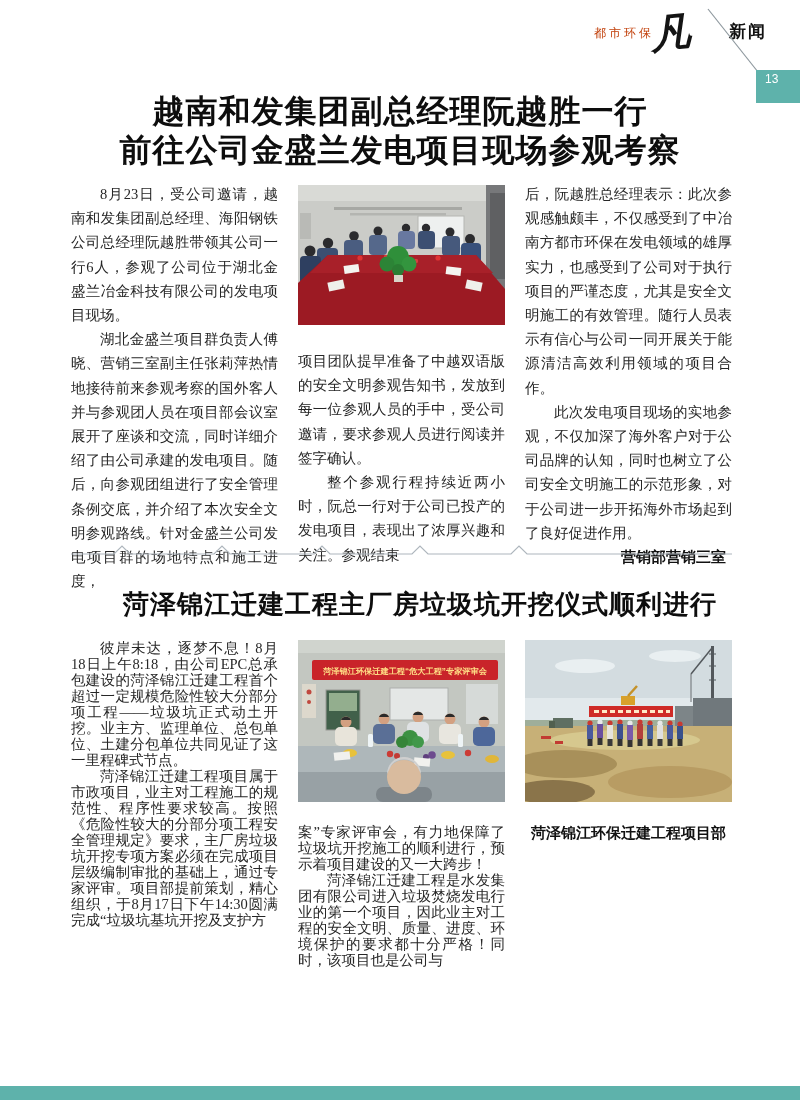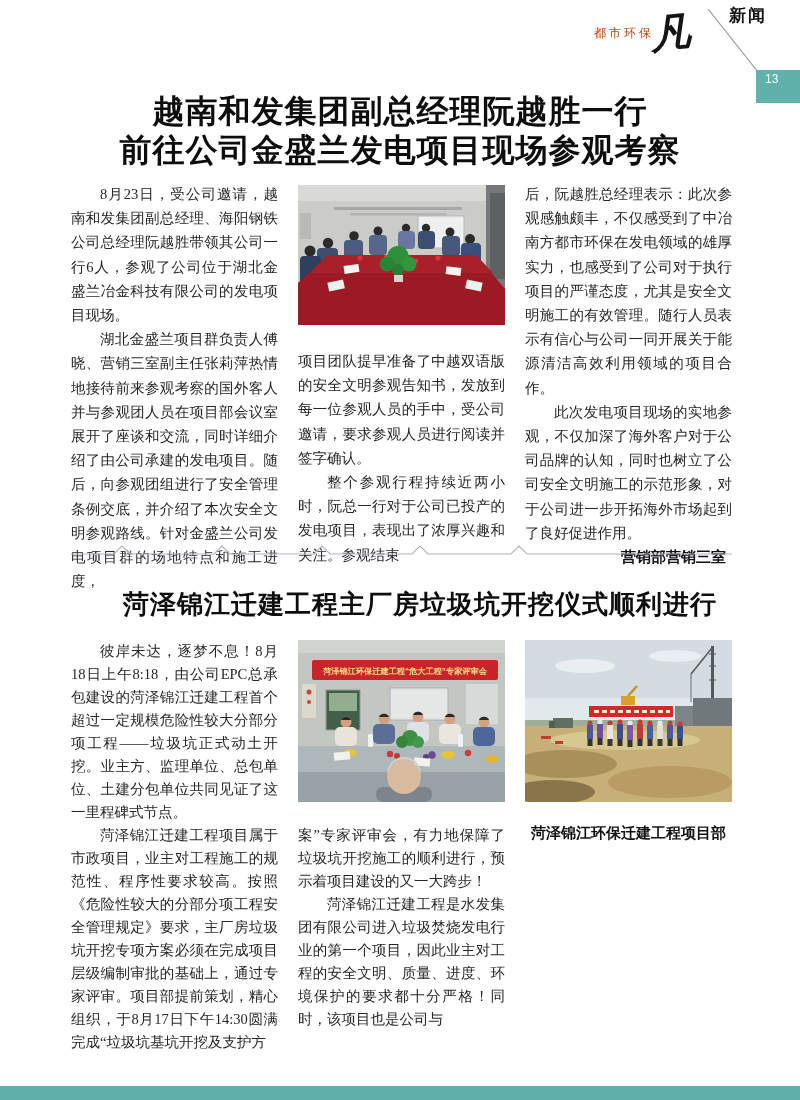--- a/index.html
+++ b/index.html
@@ -3,39 +3,39 @@
 <meta charset="utf-8">
 <style>
   html,body{margin:0;padding:0;background:#e9e9e9;}
   .page{position:relative;width:800px;height:1100px;background:#ffffff;margin:0 auto;overflow:hidden;
         font-family:"Liberation Serif",serif;color:#232323;}
   
   .masthead{position:absolute;left:594px;top:25px;font-family:"Liberation Sans",sans-serif;
             font-size:12px;color:#c2410c;letter-spacing:3px;}
   .logo-glyph{position:absolute;left:650px;top:6px;font-size:40px;font-weight:bold;color:#141414;
               font-family:"Liberation Serif",serif;transform:rotate(-6deg);font-style:italic;}
-  .section-label{position:absolute;left:729px;top:4px;font-family:"Liberation Sans",sans-serif;
+  .section-label{position:absolute;left:729px;top:20px;font-family:"Liberation Sans",sans-serif;
                  font-weight:bold;font-size:17px;color:#111;letter-spacing:2px;}
   .header-line{position:absolute;left:700px;top:6px;}
   .pagenum-box{position:absolute;left:756px;top:70px;width:44px;height:33px;background:#5eb2ab;
                color:#ffffff;font-family:"Liberation Sans",sans-serif;font-size:12px;line-height:19px;
                padding-left:9px;box-sizing:border-box;}
   
   .a-title{position:absolute;left:0;width:800px;text-align:center;color:#0d0d0d;
            font-family:"Liberation Sans",sans-serif;font-weight:900;letter-spacing:1px;}
   #a1-title{top:92px;font-size:32px;line-height:39px;}
   #a2-title{top:588px;font-size:26px;line-height:32px;margin-left:20px;}
   
   .cols{position:absolute;left:71px;width:661px;display:flex;justify-content:space-between;}
   #a1-cols{top:182px;}
   #a2-cols{top:640px;}
   .col{width:207px;}
   .col p{margin:0;text-align:justify;color:#262626;}
   #a1-cols p{font-size:14.5px;line-height:24.2px;}
-  #a2-cols p{font-size:14.5px;line-height:23px;}
+  #a2-cols p{font-size:14.5px;line-height:16px;}
   .ind{text-indent:2em;}
   .byline{font-family:"Liberation Sans",sans-serif;font-weight:bold;font-size:15px;color:#111;
           text-align:right;margin-top:3px;padding-right:6px;}
   .photo{display:block;margin:0 0 22px 0;}
   #photo1{margin:3px 0 24px 0;}
   
   .divider{position:absolute;left:71px;top:543px;}
   
   .footer-bar{position:absolute;left:0;top:1086px;width:800px;height:14px;background:#5eb2ab;}
 </style>

